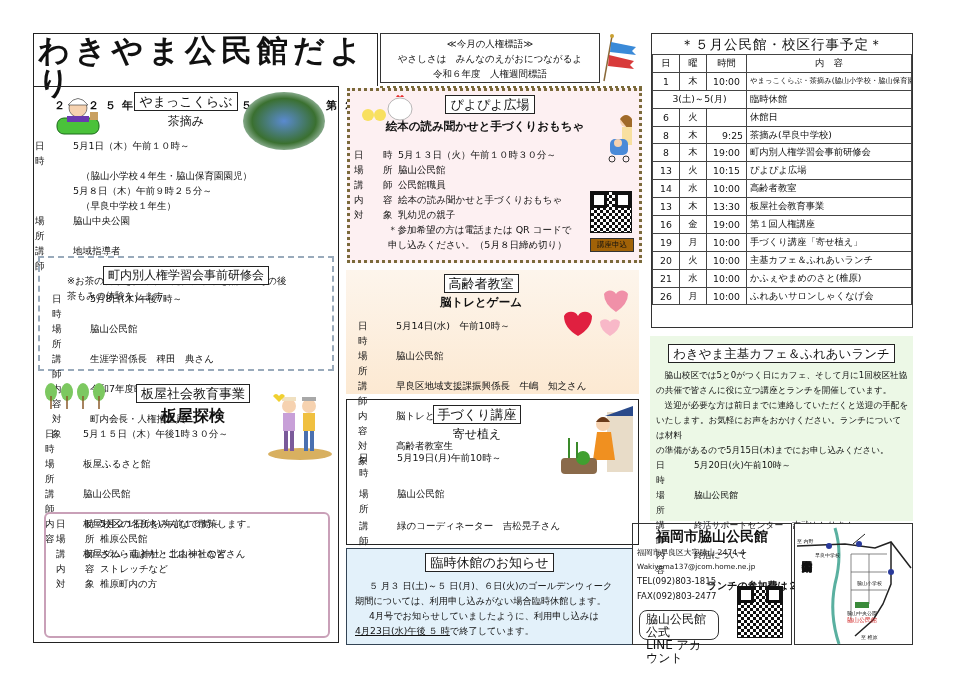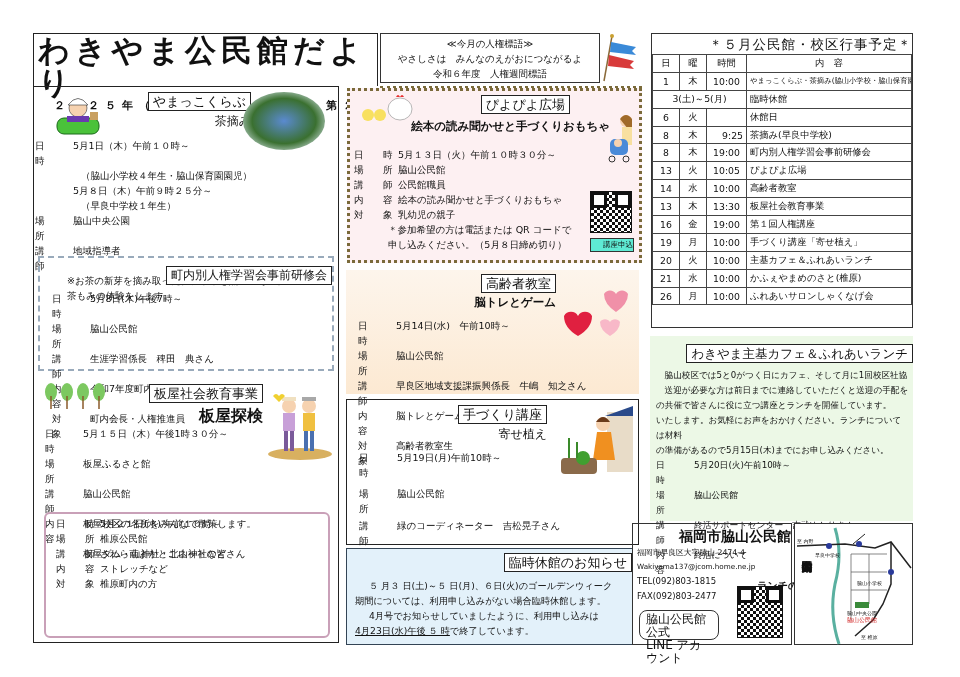--- a/index.html
+++ b/index.html
@@ -2,21 +2,21 @@
 <html><head>
 <meta charset="utf-8">
 <style>
 *{box-sizing:border-box;margin:0;padding:0}
 body{width:960px;height:677px;background:#fff;font-family:"DejaVu Sans","Liberation Sans",sans-serif;color:#111;position:relative;overflow:hidden;font-size:9.5px}
 .abs{position:absolute}
 .boxtitle{display:inline-block;border:1.5px solid #222;padding:0 4px;font-size:13px;line-height:17px;background:#fff}
 .row{display:flex;line-height:15px;font-size:9.5px}
 .lbl{width:38px;flex:none;letter-spacing:6px}
 .lbl2{width:44px;flex:none;letter-spacing:5px}
-.center{text-align:right}
+.center{text-align:center}
 #header{left:33px;top:33px;width:345px;height:53px;border:1px solid #222;border-bottom:none}
 #header .t1{font-size:31px;font-weight:bold;letter-spacing:5px;line-height:32px;padding-left:4px;font-family:"DejaVu Serif",serif}
 #header .t2{font-size:11px;font-weight:bold;letter-spacing:6px;padding-left:20px;line-height:16px}
 #motto{left:380px;top:33px;width:220px;height:50px;border:1px solid #333;text-align:center;font-size:9.5px;line-height:15px;padding-top:2px}
 #flag{left:600px;top:33px;width:40px;height:50px}
 #leftcol{left:33px;top:86px;width:306px;height:557px;border:1px solid #222;border-top:1px solid #222}
 #yama{left:23px;top:86px;width:278px;height:168px}
 #jinken{left:38px;top:256px;width:296px;height:115px;border:1px dashed #9ab;border-width:2px}
 #itaya{left:33px;top:376px;width:306px;height:132px}
 #cafe-ya{left:44px;top:512px;width:286px;height:126px;border:2px solid #c9a0b8;border-radius:6px}
@@ -265,21 +265,21 @@
         <span>絵本の読み聞かせと手づくりおもちゃ</span>
       </div>
     <div class="row">
         <span class="lbl2">対　象</span>
         <span>乳幼児の親子</span>
       </div>
     <div class="row" style="padding-left:34px">＊参加希望の方は電話または QR コードで</div>
     <div class="row" style="padding-left:34px">申し込みください。（5月８日締め切り）</div>
   </div>
   <div class="qrbox" style="left:240px;top:100px;width:42px;height:42px"></div>
-  <div class="abs center" style="left:240px;top:147px;width:44px;border:1px solid #333;font-size:7.5px;line-height:12px;background:#5eead4">講座申込</div>
+  <div class="abs center" style="left:240px;top:147px;width:44px;border:1px solid #333;font-size:7.5px;line-height:12px;background:#a16207">講座申込</div>
 </div>
 
 <div id="koreisha" class="abs">
   <div class="abs center" style="left:60px;top:4px;width:150px">
     <span class="boxtitle">高齢者教室</span>
     <div style="font-size:11.5px;font-weight:bold;margin-top:2px">脳トレとゲーム</div>
   </div>
   <div class="abs" style="left:214px;top:14px">
     <svg width="70" height="60" viewBox="0 0 70 60">
       <path d="M44 10 a7 7 0 0 1 12 0 a7 7 0 0 1 12 0 q0 10 -12 18 q-12 -8 -12 -18z" fill="#f090a8"></path>
@@ -397,21 +397,21 @@
         </tr>
       <tr>
           <td class="c0">8</td>
           <td class="c1">木</td>
           <td class="c2">19:00</td>
           <td>町内別人権学習会事前研修会</td>
         </tr>
       <tr>
           <td class="c0">13</td>
           <td class="c1">火</td>
-          <td class="c2">10:05</td>
+          <td class="c2">10:15</td>
           <td>ぴよぴよ広場</td>
         </tr>
       <tr>
           <td class="c0">14</td>
           <td class="c1">水</td>
           <td class="c2">10:00</td>
           <td>高齢者教室</td>
         </tr>
       <tr>
           <td class="c0">13</td>
@@ -452,22 +452,22 @@
     </tbody>
   </table>
 </div>
 
 <div id="shuki" class="abs">
   <div class="center" style="margin-top:8px">
     <span class="boxtitle" style="font-size:12.5px">わきやま主基カフェ＆ふれあいランチ</span>
   </div>
   <div style="padding:5px 4px 0 6px;font-size:8.6px;line-height:15px">
     <div>　脇山校区では5と0がつく日にカフェ、そして月に1回校区社協</div>
+    <div>の共催で皆さんに役に立つ講座とランチを開催しています。</div>
     <div>　送迎が必要な方は前日までに連絡していただくと送迎の手配を</div>
-    <div>の共催で皆さんに役に立つ講座とランチを開催しています。</div>
     <div>いたします。お気軽にお声をおかけください。ランチについては材料</div>
     <div>の準備があるので5月15日(木)までにお申し込みください。</div>
     <div class="row" style="font-size:8.8px">
         <span class="lbl">日 時</span>
         <span>5月20日(火)午前10時～</span>
       </div>
     <div class="row" style="font-size:8.8px">
         <span class="lbl">場 所</span>
         <span>脇山公民館</span>
       </div>

